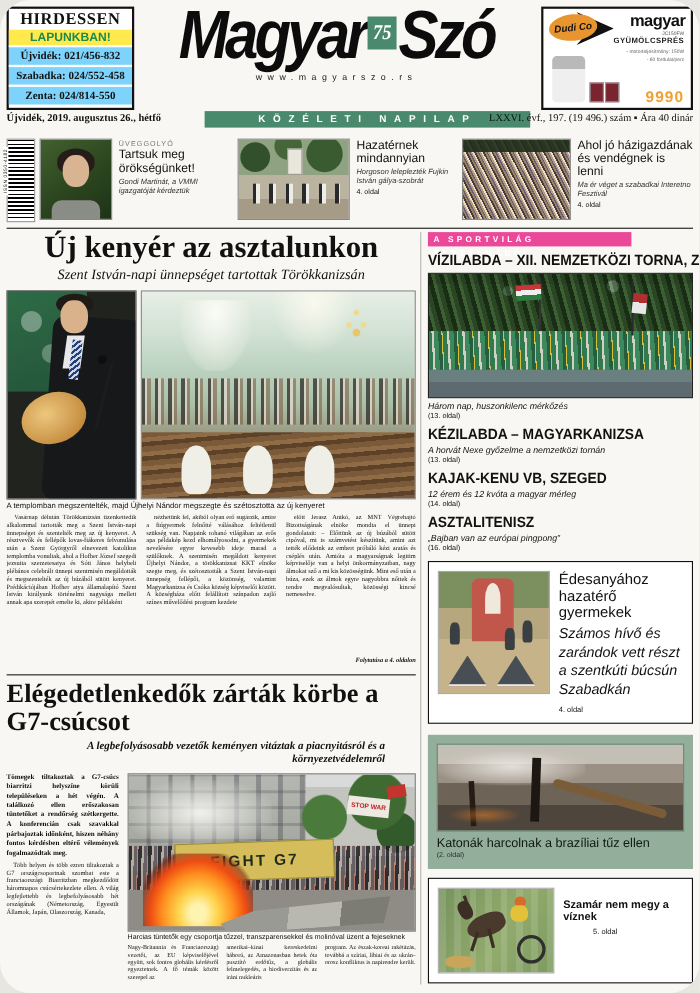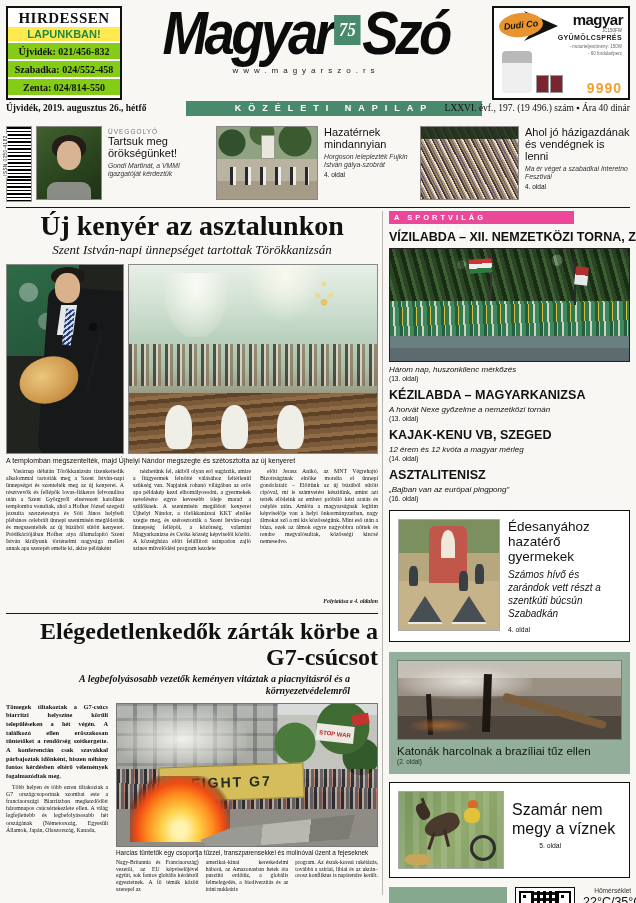--- a/index.html
+++ b/index.html
@@ -1,24 +1,24 @@
 <!DOCTYPE html>
 <html><head>
 <meta charset="utf-8">
 <style>
   html,body{margin:0;padding:0;background:#e8e6e0;}
   #page{position:relative;width:636px;height:903px;margin:0 auto;background:#f8f7f3;
-        font-family:"Liberation Sans",sans-serif;color:#111;overflow:hidden;}
+        font-family:"Liberation Sans",sans-serif;color:#111;overflow:hidden;border-radius:28px;}
   .abs{position:absolute;}
 
   
   .promo-box{left:6px;top:6px;width:112px;height:90px;border:2px solid #111;background:#fff;text-align:center;}
   .promo-t1{font-family:"Liberation Serif",serif;font-weight:700;font-size:15px;letter-spacing:.5px;padding-top:2px;}
   .promo-t2{font-weight:800;font-size:11px;color:#1d8a4a;background:#ffe94d;padding:1px 0;}
-  .promo-phone{font-family:"Liberation Serif",serif;font-weight:700;font-size:10px;background:#84cc16;border-top:2px solid #fff;padding:2.5px 0;}
+  .promo-phone{font-family:"Liberation Serif",serif;font-weight:700;font-size:10px;background:#7dd3fc;border-top:2px solid #fff;padding:2.5px 0;}
   .logo-area{left:124px;top:2px;width:364px;height:96px;text-align:center;}
   .logo-text{display:inline-block;font-style:italic;font-weight:900;font-size:62px;letter-spacing:-4px;
              transform:scaleX(.88);transform-origin:center;color:#0c0c0c;line-height:1;white-space:nowrap;}
   .logo-badge{display:inline-block;vertical-align:18px;width:30px;height:30px;background:#4a8a6c;color:#fff;
               font-style:italic;font-weight:700;font-size:19px;line-height:30px;letter-spacing:0;margin:0 2px;
               font-family:"Liberation Serif",serif;}
   .website{font-size:8px;letter-spacing:5px;color:#222;margin-top:2px;}
   .tagline-bar{left:186px;top:101px;width:296px;height:15px;background:#4a8a6c;color:#fff;text-align:center;
                font-weight:700;font-size:9px;letter-spacing:7px;line-height:15px;}
   .dateline{left:6px;top:103px;font-family:"Liberation Serif",serif;font-weight:600;font-size:9.5px;}
@@ -58,21 +58,21 @@
   .h2-lead{font-family:"Liberation Serif",serif;font-style:italic;font-size:13px;text-align:center;margin-top:2px;}
   .lead-photos{display:flex;gap:4px;margin-top:6px;}
   .lp1{width:116px;height:188px;border:1px solid #888;position:relative;overflow:hidden;flex:none;}
   .lp2{flex:1;height:188px;border:1px solid #888;position:relative;overflow:hidden;}
   .cap1{font-size:7px;margin-top:3px;color:#111;}
   .body3{display:flex;gap:9px;margin-top:4px;}
   .bodycol{flex:1;font-family:"Liberation Serif",serif;font-size:5.8px;line-height:1.2;text-align:justify;
            height:140px;overflow:hidden;text-indent:7px;}
   .cont-line{font-family:"Liberation Serif",serif;font-style:italic;font-weight:700;font-size:5.8px;text-align:right;margin-top:2px;}
   .rule-mid{border-top:1.5px solid #1a1a1a;margin-top:5px;}
-  .h1-g7{font-family:"Liberation Serif",serif;font-weight:600;font-size:24px;text-align:right;margin-top:5px;line-height:1.05;}
+  .h1-g7{font-family:"Liberation Serif",serif;font-weight:600;font-size:24px;text-align:left;margin-top:5px;line-height:1.05;}
   .h2-g7{font-family:"Liberation Serif",serif;font-style:italic;font-size:10px;text-align:right;margin:3px auto 0;width:85%;line-height:1.2;font-weight:bold;}
   .g7-wrap{display:flex;gap:8px;margin-top:6px;}
   .g7-col1{width:102px;flex:none;}
   .g7-lead{font-family:"Liberation Serif",serif;font-weight:700;font-size:6.4px;line-height:1.35;text-align:justify;}
   .g7-rest{font-family:"Liberation Serif",serif;font-size:5.8px;line-height:1.25;text-align:justify;margin-top:3px;text-indent:6px;}
   .g7-right{flex:1;min-width:0;}
   .g7-photo{height:142px;border:1px solid #777;position:relative;overflow:hidden;}
   .g7-cap{font-size:6.4px;margin-top:2px;}
   .g7-cols{display:flex;gap:7px;margin-top:3px;}
   .g7-bcol{flex:1;font-family:"Liberation Serif",serif;font-size:5.6px;line-height:1.22;text-align:justify;height:50px;overflow:hidden;}
@@ -82,28 +82,28 @@
   .rail{left:389px;top:211px;width:241px;}
   .sport-bar{width:180px;height:13px;background:#ec4899;color:#fff;font-weight:700;font-size:7.5px;
              letter-spacing:3px;line-height:13px;padding-left:5px;}
   .sport-title{font-weight:700;font-size:13.5px;transform:scaleX(.93);transform-origin:left;white-space:nowrap;margin-top:5px;}
   .wp-photo{height:112px;border:1px solid #222;position:relative;overflow:hidden;margin-top:4px;}
   .sport-note{font-style:italic;font-size:8px;margin-top:3px;}
   .sport-page{font-size:6.6px;margin-top:1px;}
   .white-box{border:1.5px solid #111;background:#fff;padding:8px;display:flex;gap:8px;margin-top:8px;}
   .eb-photo{width:100px;height:110px;flex:none;position:relative;overflow:hidden;border:1px solid #aaa;}
   .eb-title{font-size:13.5px;font-weight:500;line-height:1.12;}
-  .eb-sub{font-style:italic;font-size:10px;line-height:1.3;margin-top:4px;}
+  .eb-sub{font-style:italic;font-size:13px;line-height:1.3;margin-top:4px;}
   .eb-page{font-size:6.8px;margin-top:6px;}
   .green-box{background:#93af9b;padding:8px 8px 9px;margin-top:10px;}
   .gb-photo{height:78px;position:relative;overflow:hidden;border:1px solid #6d8673;}
   .gb-title{font-size:11.5px;font-weight:500;color:#101810;margin-top:5px;}
   .gb-page{font-size:6.4px;color:#22302a;margin-top:1px;}
   .dk-photo{width:104px;height:76px;flex:none;position:relative;overflow:hidden;border:1px solid #aaa;}
-  .dk-title{font-size:16px;font-weight:400;line-height:1.15;margin-top:10px;}
+  .dk-title{font-size:10px;font-weight:700;line-height:1.15;margin-top:10px;}
   .dk-page{font-size:6.8px;margin-top:4px;text-align:center;width:70%;}
   .rail-footer{display:flex;gap:8px;margin-top:9px;align-items:flex-start;}
   .euro-box{width:118px;height:54px;background:#85a88e;color:#fff;display:flex;align-items:center;justify-content:center;gap:9px;flex:none;}
   .euro-sym{font-family:"Liberation Serif",serif;font-size:20px;}
   .qr-box{width:52px;height:52px;border:1.5px solid #111;background:#fff;padding:3px;flex:none;position:relative;}
   .qr-pat{width:100%;height:100%;background:
       repeating-linear-gradient(0deg,rgba(0,0,0,.9) 0 3px,transparent 3px 6px),
       repeating-linear-gradient(90deg,#000 0 3px,#fff 3px 6px);}
   .qr-eye{position:absolute;width:10px;height:10px;border:2.5px solid #000;background:#fff;}
   .qr-eye::after{content:"";position:absolute;left:2px;top:2px;width:3px;height:3px;background:#000;}

